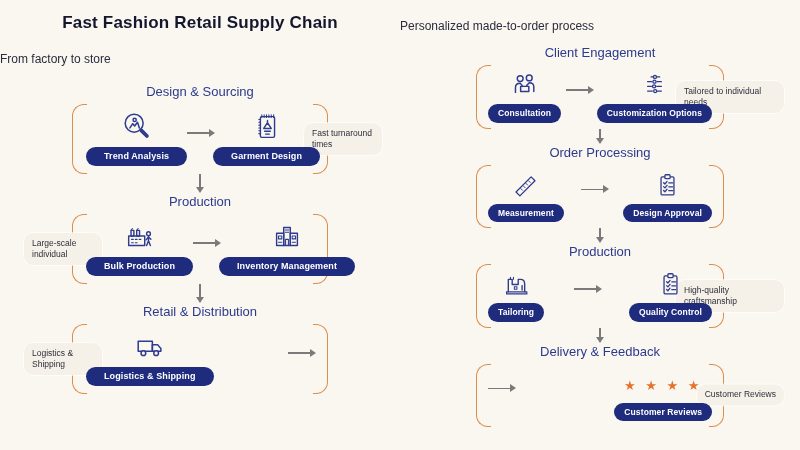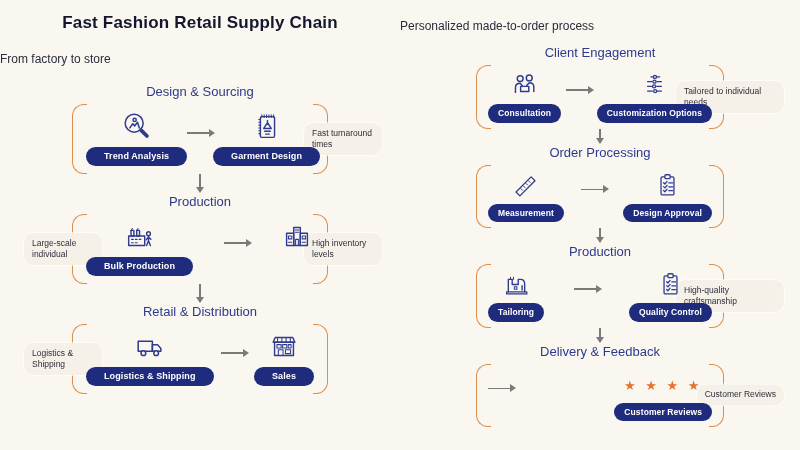--- a/index.html
+++ b/index.html
@@ -146,24 +146,24 @@
                 <rect x="14.5" y="8" width="7" height="19"></rect>
                 <rect x="7" y="14" width="7.5" height="13"></rect>
                 <rect x="21.5" y="14" width="7.5" height="13"></rect>
                 <path d="M16,10.5 h4 M16,13 h4" stroke-width="1.1"></path>
                 <rect x="9" y="17" width="3.5" height="3" stroke-width="1.1"></rect>
                 <rect x="23.5" y="17" width="3.5" height="3" stroke-width="1.1"></rect>
                 <rect x="16.5" y="20.5" width="3" height="6.5" stroke-width="1.1"></rect>
                 <path d="M9,23.5 h3.5 M23.5,23.5 h3.5" stroke-width="1.1"></path>
               </svg>
             </div>
+            <div class="pill">Inventory Management</div>
           </div>
         </div>
         <div class="note left">Large-scale individual</div>
-        <div class="note right">High inventory levels</div>
       </div>
     </div>
 
     <div class="vwrap">
         <div class="vline"></div>
         <div class="vhead"></div>
       </div>
 
     <div class="section">
       <div class="sec-header">Retail &amp; Distribution</div>
@@ -174,35 +174,20 @@
               <svg width="36" height="34" viewBox="0 0 36 36" fill="none" stroke="#2e3b8e" stroke-width="1.6" stroke-linecap="round" stroke-linejoin="round">
                 <rect x="5.5" y="12" width="15" height="10.5"></rect>
                 <path d="M20.5,15.5 h5.5 l3.5,4.2 v2.8 h-9 z"></path>
                 <circle cx="11" cy="24.5" r="2.5" fill="#faf7f1"></circle>
                 <circle cx="24.5" cy="24.5" r="2.5" fill="#faf7f1"></circle>
               </svg>
             </div>
             <div class="pill">Logistics &amp; Shipping</div>
           </div>
           <div class="harrow"></div>
-          <div class="step">
-            <div class="icon-box">
-              <svg width="34" height="34" viewBox="0 0 36 36" fill="none" stroke="#2e3b8e" stroke-width="1.5" stroke-linecap="round" stroke-linejoin="round">
-                <path d="M6.5,13 L8.7,8 h18.6 l2.2,5 z"></path>
-                <path d="M11.2,8.3 v4.7 M15.7,8.3 v4.7 M20.2,8.3 v4.7 M24.7,8.3 v4.7" stroke-width="1.1"></path>
-                <rect x="8" y="13" width="20" height="14"></rect>
-                <rect x="10.5" y="15.5" width="4.5" height="3.5" stroke-width="1.1"></rect>
-                <rect x="16.5" y="15.5" width="4.5" height="3.5" stroke-width="1.1"></rect>
-                <rect x="22.5" y="15.5" width="3" height="3.5" stroke-width="1.1"></rect>
-                <rect x="12" y="21" width="5" height="6" stroke-width="1.1"></rect>
-                <rect x="19.5" y="21" width="5.5" height="4" stroke-width="1.1"></rect>
-              </svg>
-            </div>
-            <div class="pill">Sales</div>
-          </div>
         </div>
         <div class="note left">Logistics &amp; Shipping</div>
       </div>
     </div>
   </div>
 
   <div class="panel panel-right">
     <div class="flow-subtitle">Personalized made-to-order process</div>
 
     <div class="section">

